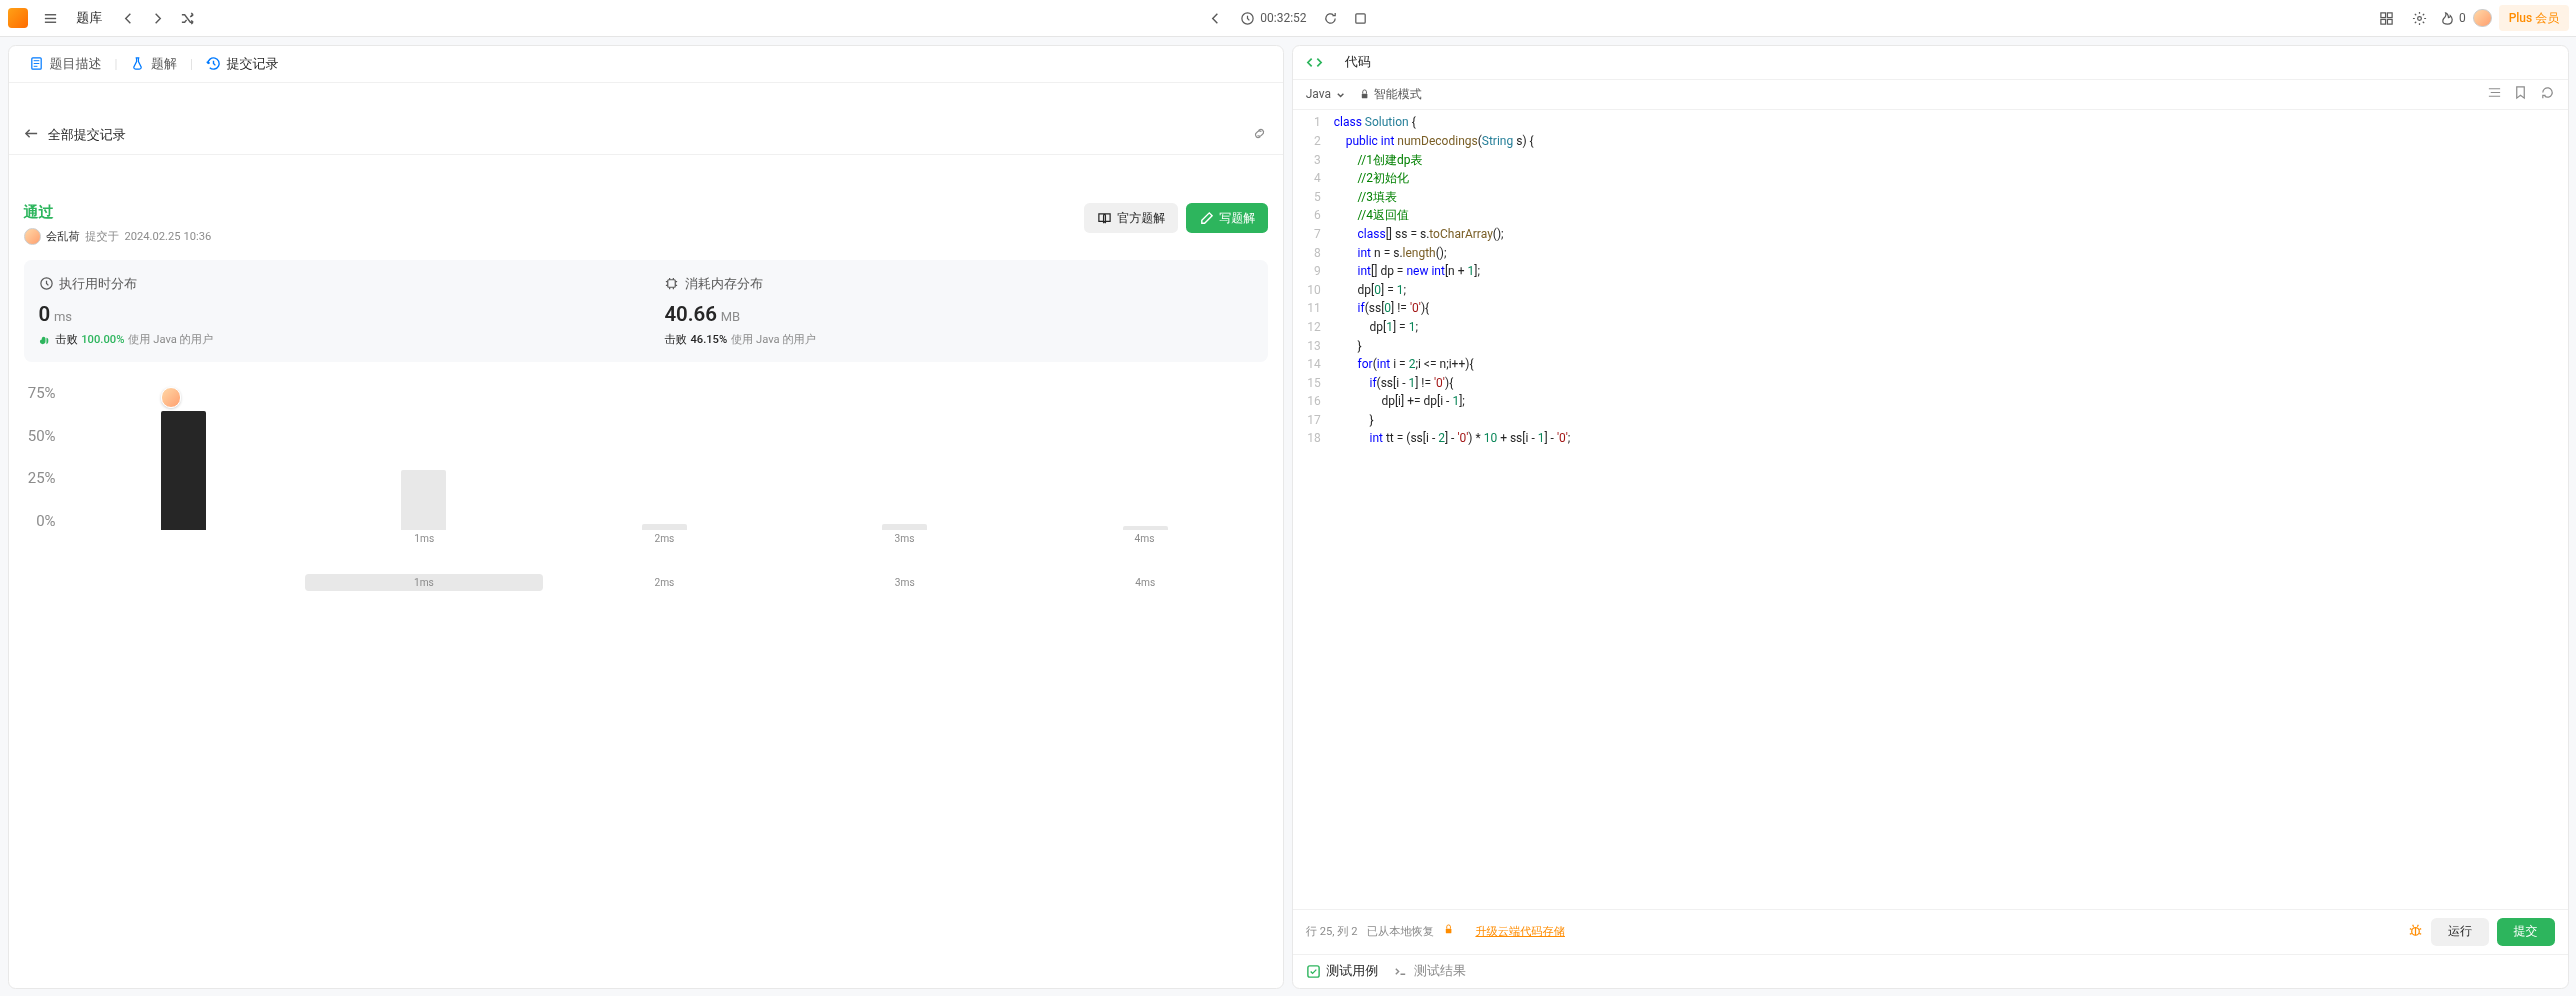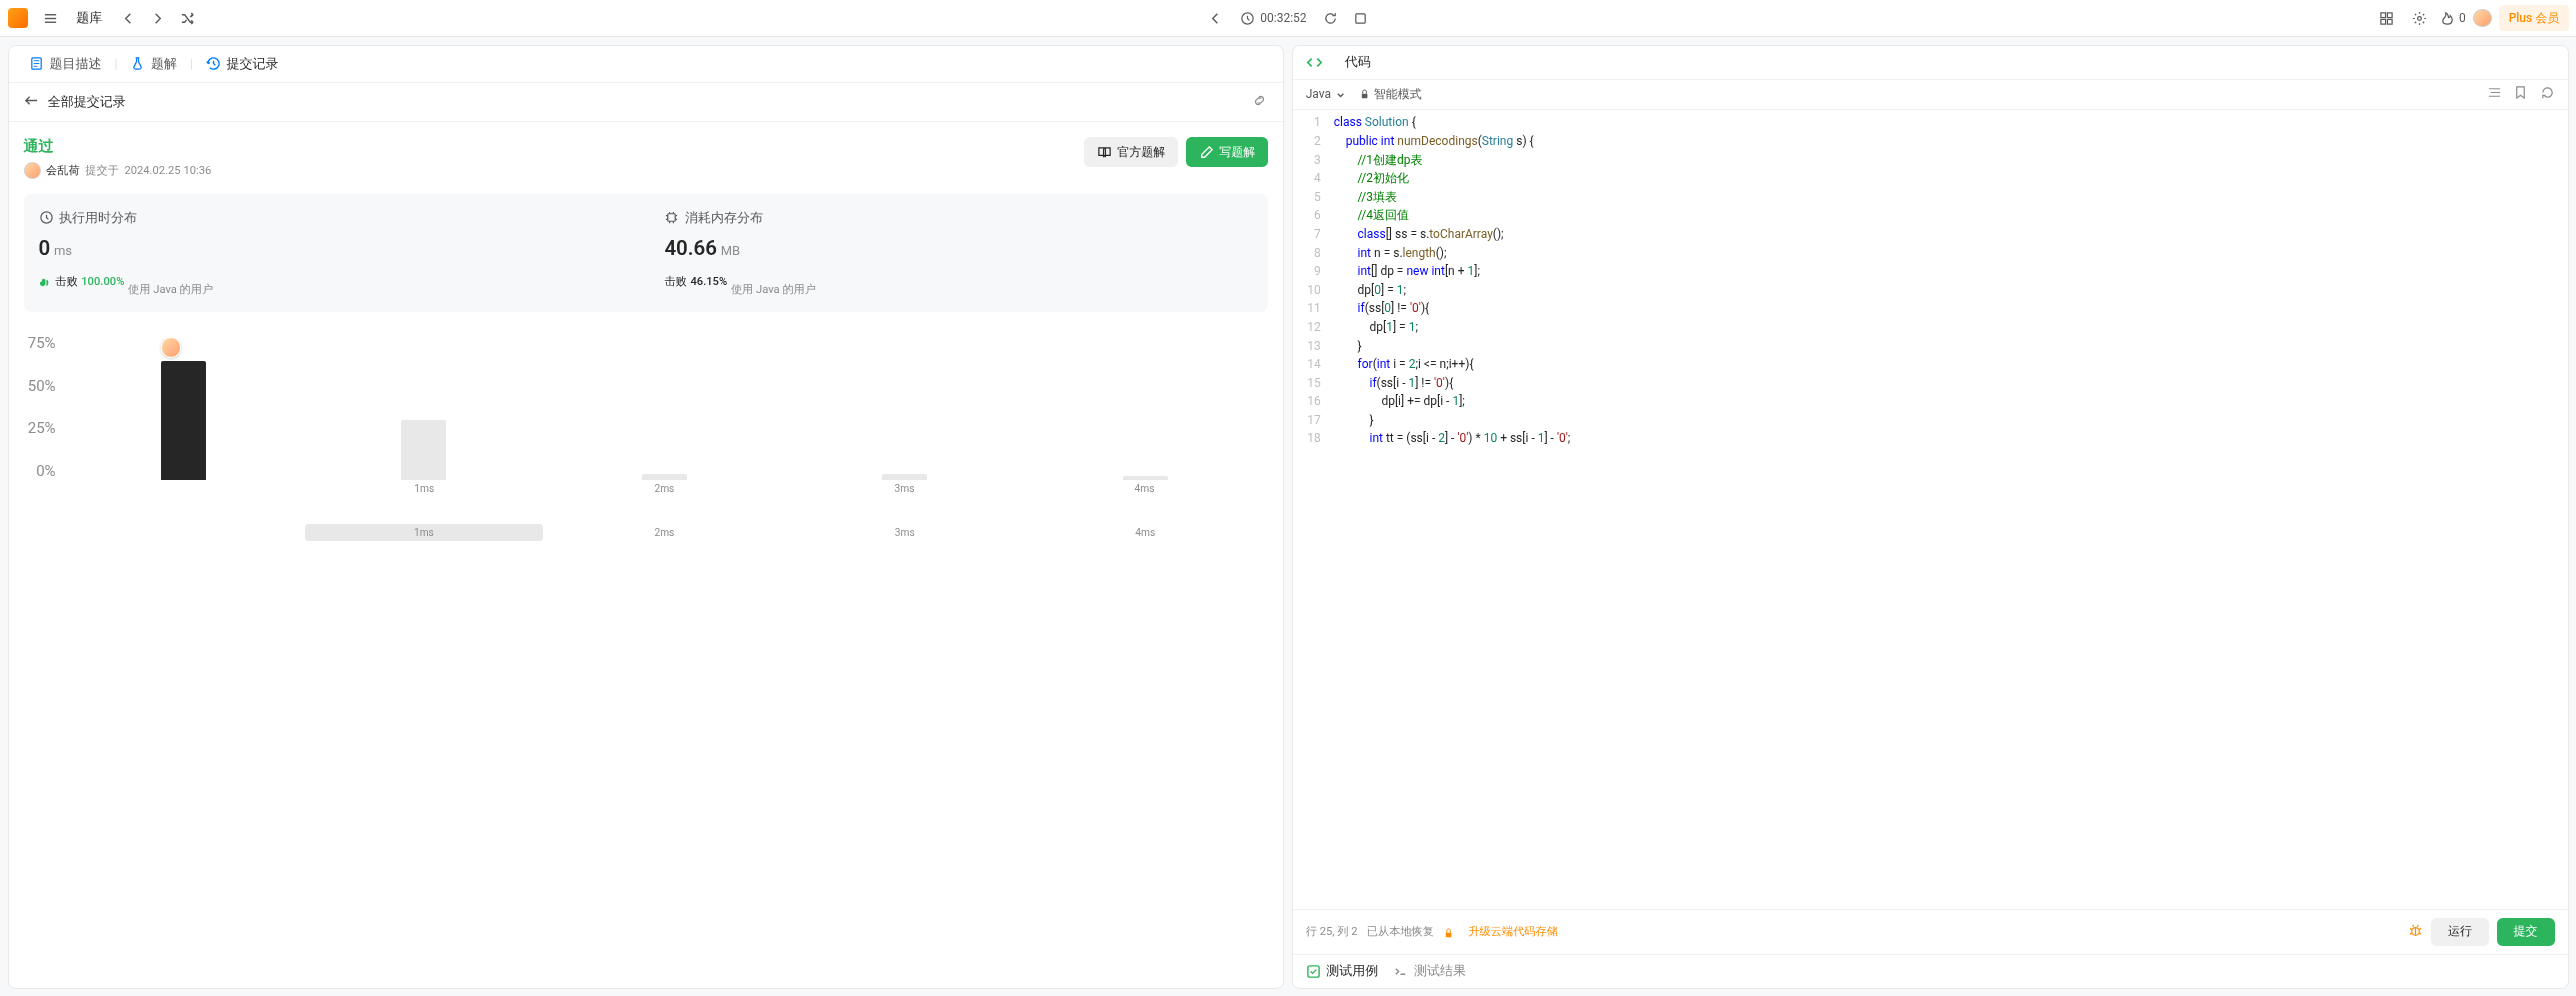--- a/index.html
+++ b/index.html
@@ -11,21 +11,21 @@
 .topbar-right { flex:1; justify-content:flex-end; gap:7.5px; }
 .icon-btn { width:26px; height:26px; display:flex; align-items:center; justify-content:center; border-radius:3.7px; cursor:pointer; color:#595959; }
 .logo { width:20.5px; height:20.5px; border-radius:3.7px; background:linear-gradient(135deg,#ffa116,#ff6b00); margin-right:5.6px; }
 .tk-label { padding:0 9.3px; color:#262626; font-size:13px; }
 .timer { display:flex; align-items:center; gap:5.6px; padding:0 7.5px; color:#595959; font-size:12px; }
 .plus-badge { background:#fff3e6; color:#ff8c00; padding:4.7px 9.3px; border-radius:3.7px; font-size:12px; font-weight:500; }
 .fire-badge { display:flex; align-items:center; gap:3.7px; color:#595959; }
 .avatar { width:18.6px; height:18.6px; border-radius:50%; background:linear-gradient(135deg,#ffd8a8,#ff9f6e); border:0.9px solid #ccc; }
 .main { display:flex; height:calc(100vh - 37px); padding:7.5px; gap:7.5px; }
 .pane { background:#fff; border-radius:7.5px; display:flex; flex-direction:column; overflow:hidden; border:0.9px solid #e8e8e8; }
-.left-pane { flex:1; min-width:0; }
+.left-pane { flex:1; min-width:0;gap:33px; }
 .right-pane { flex:1; min-width:0; }
 .tabs { height:37px; display:flex; align-items:center; padding:0 11.2px; border-bottom:0.9px solid #f0f0f0; gap:3.7px; }
 .tab { display:flex; align-items:center; gap:5.6px; padding:5.6px 9.3px; border-radius:5.6px; color:#595959; cursor:pointer; font-size:13px; }
 .tab.active { color:#262626; font-weight:500; }
 .tab-sep { color:#e0e0e0; }
 .blue { color:#007aff; }
 .submit-header { display:flex; align-items:center; padding:9.3px 15px; gap:9.3px; border-bottom:0.9px solid #f0f0f0; }
 .back-arrow { color:#595959; cursor:pointer; }
 .link-icon { margin-left:auto; color:#8c8c8c; cursor:pointer; }
 .content { padding:15px; overflow-y:auto; flex:1; }
@@ -36,21 +36,21 @@
 .btn { display:flex; align-items:center; gap:5.6px; padding:6.5px 13px; border-radius:5.6px; border:none; cursor:pointer; font-size:12px; }
 .btn-ghost { background:#f0f0f0; color:#262626; }
 .btn-green { background:#2db55d; color:#fff; }
 .stats-card { background:#f7f8fa; border-radius:7.5px; padding:15px; display:flex; gap:37px; margin-bottom:15px; }
 .stat-col { flex:1; }
 .stat-title { display:flex; align-items:center; gap:5.6px; color:#595959; font-size:13px; margin-bottom:9.3px; }
 .stat-val { font-size:20.5px; font-weight:600; color:#262626; }
 .stat-unit { font-size:13px; color:#8c8c8c; font-weight:400; margin-left:3.7px; }
 .stat-sub { font-size:11.2px; margin-top:5.6px; display:flex; align-items:center; gap:3.7px; }
 .beat-pct { color:#2db55d; font-weight:500; }
-.gray-txt { color:#8c8c8c;margin-top:16px; }
+.gray-txt { color:#8c8c8c; }
 .chart-area { padding:7.5px 3.7px; }
 .chart-wrapper { position:relative; height:168px; }
 .y-axis { position:absolute; left:0; top:0; bottom:22.4px; width:34px; display:flex; flex-direction:column; justify-content:space-between; text-align:right; padding-right:5.6px; color:#8c8c8c; font-size:15px; }
 .bars { position:absolute; left:37px; right:0; bottom:22.4px; top:0; display:flex; align-items:flex-end; gap:1.9px; }
 .bar-group { flex:1; display:flex; flex-direction:column; align-items:center; height:100%; justify-content:flex-end; position:relative; }
 .bar { width:45px; background:#e8e8e8; border-radius:1.9px 1.9px 0 0; }
 .bar.dark { background:#262626; }
 .bar-marker { position:absolute; top:-24px; width:20.5px; height:20.5px; border-radius:50%; background:linear-gradient(135deg,#ffd8a8,#ff9f6e); border:1.9px solid #fff; box-shadow:0 0.9px 2.8px rgba(0,0,0,0.2); }
 .x-axis { position:absolute; left:37px; right:0; bottom:0; height:18.6px; display:flex; }
 .x-lbl { flex:1; text-align:center; font-size:10.2px; color:#8c8c8c; }
@@ -68,21 +68,21 @@
 .line { display:flex; }
 .gutter { width:41px; text-align:right; padding-right:13px; color:#bfbfbf; user-select:none; }
 .code-txt { flex:1; white-space:pre; }
 .kw { color:#0000ff; }
 .type { color:#267f99; }
 .fn { color:#795e26; }
 .str { color:#a31515; }
 .num { color:#098658; }
 .com { color:#008000; }
 .code-footer { display:flex; align-items:center; padding:7.5px 13px; border-top:0.9px solid #f0f0f0; gap:9.3px; font-size:11.2px; color:#8c8c8c; }
-.cloud-link { color:#ff8c00; display:flex; align-items:flex-end; gap:14px; cursor:pointer; }
+.cloud-link { color:#ff8c00; display:flex; align-items:flex-start; gap:21px; cursor:pointer;text-decoration:underline; }
 .footer-right { margin-left:auto; display:flex; gap:7.5px; align-items:center; }
 .btn-run { background:#f0f0f0; color:#262626; padding:5.6px 17px; border-radius:5.6px; font-size:12px; }
 .btn-submit { background:#2db55d; color:#fff; padding:5.6px 17px; border-radius:5.6px; font-size:12px; }
 .bottom-tabs { display:flex; align-items:center; padding:7.5px 13px; gap:15px; border-top:0.9px solid #f0f0f0; font-size:13px; }
 .btab { display:flex; align-items:center; gap:5.6px; color:#8c8c8c; cursor:pointer; }
 .btab.active { color:#262626; }
 .btab.active svg { color:#2db55d; }
 svg { flex-shrink:0; }
 </style>
 </head>

